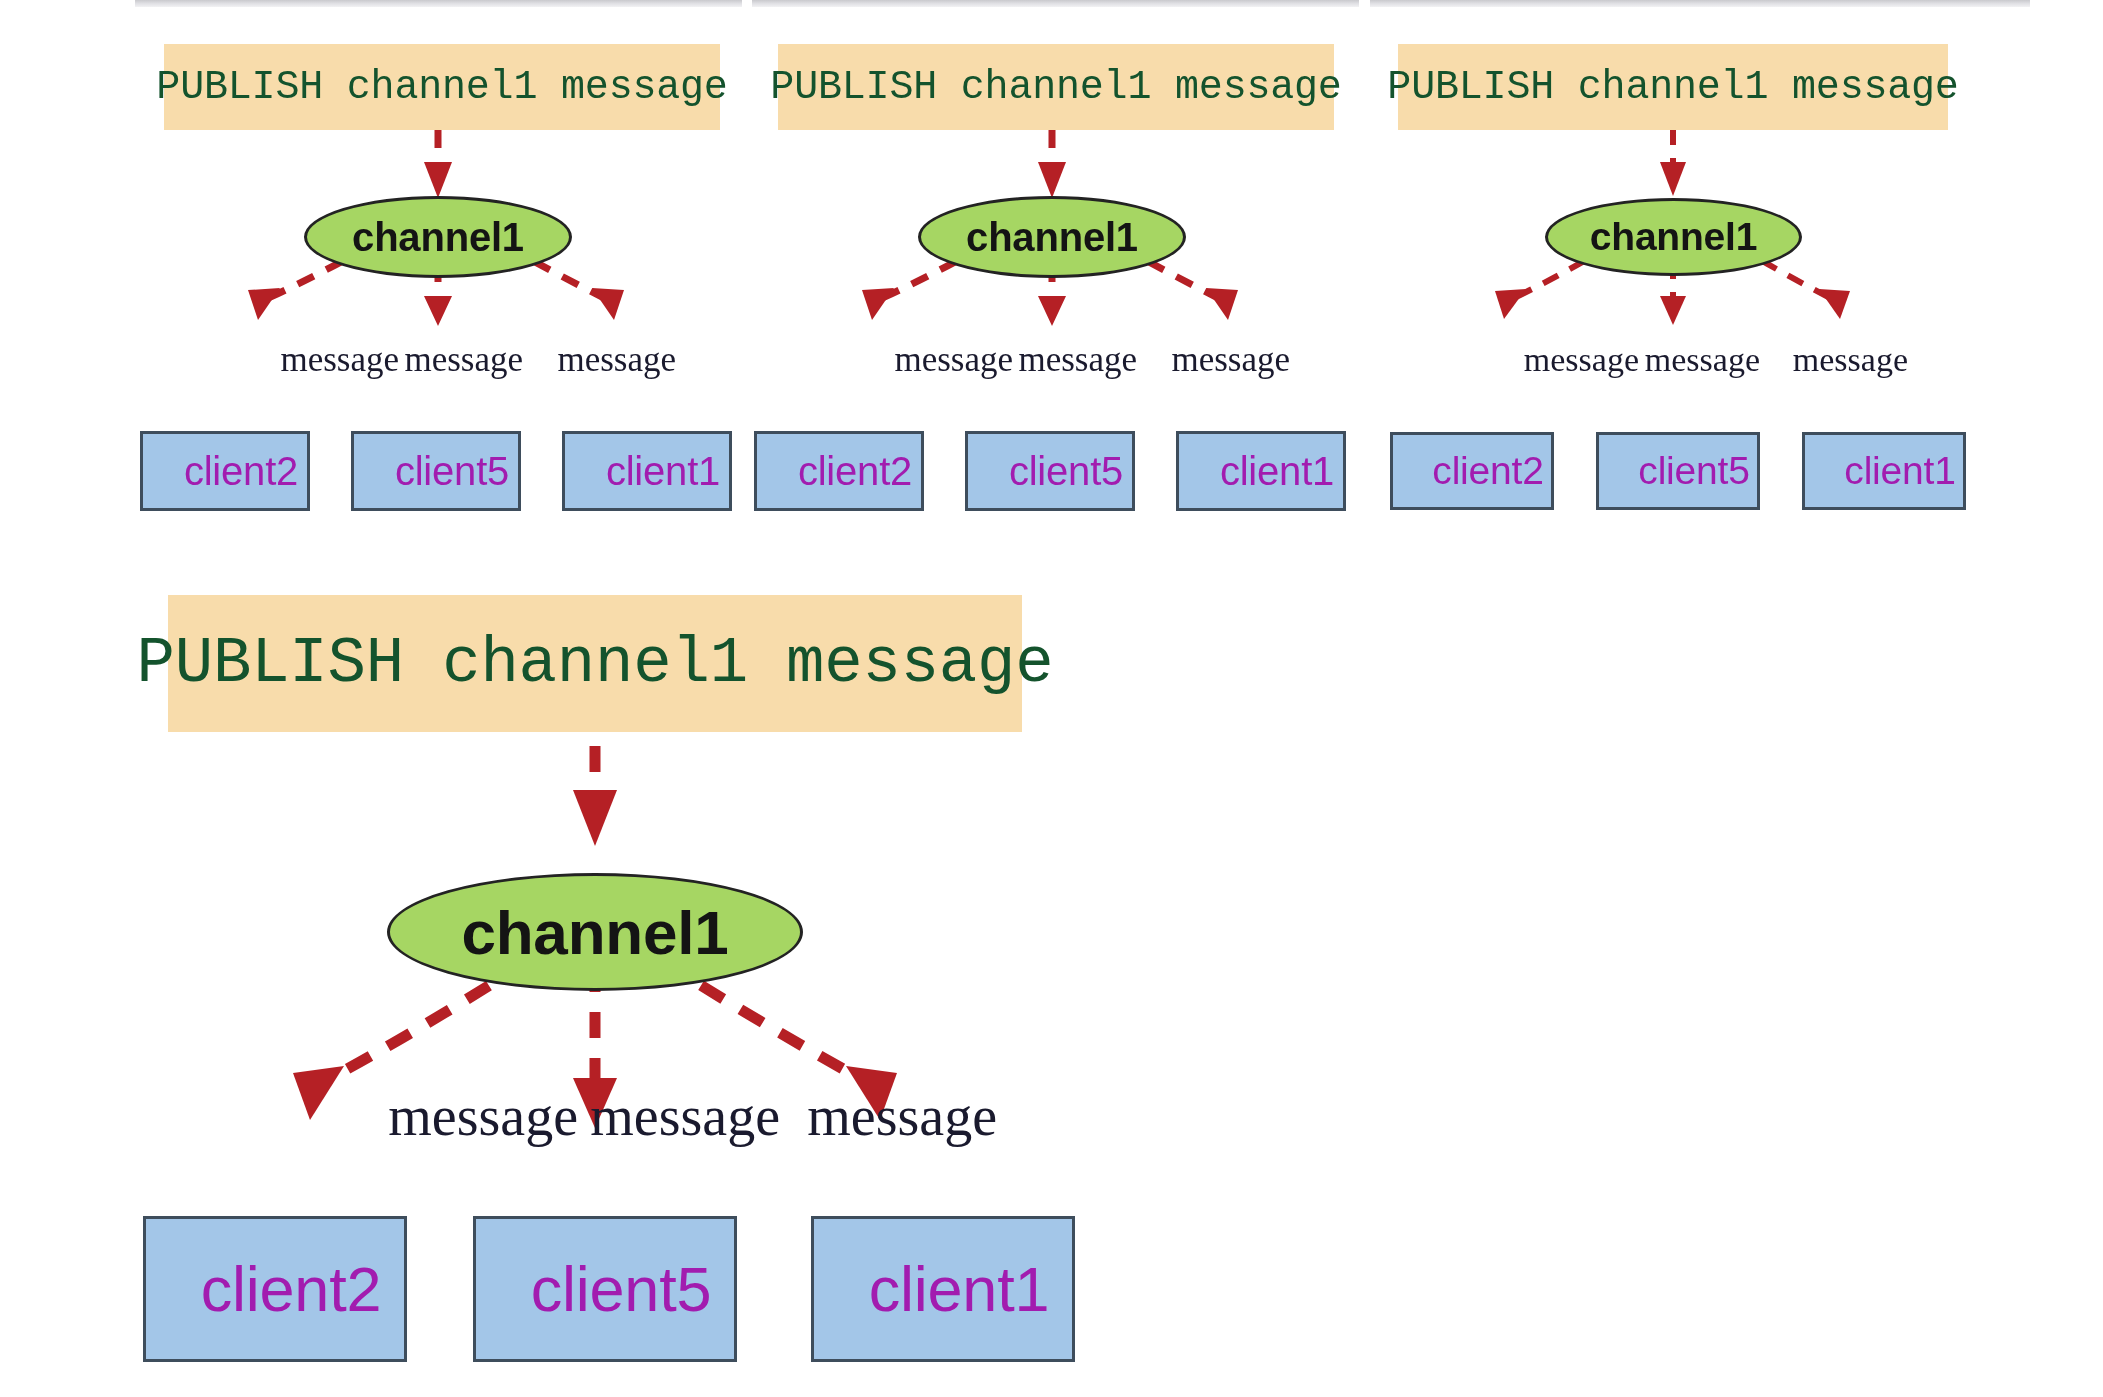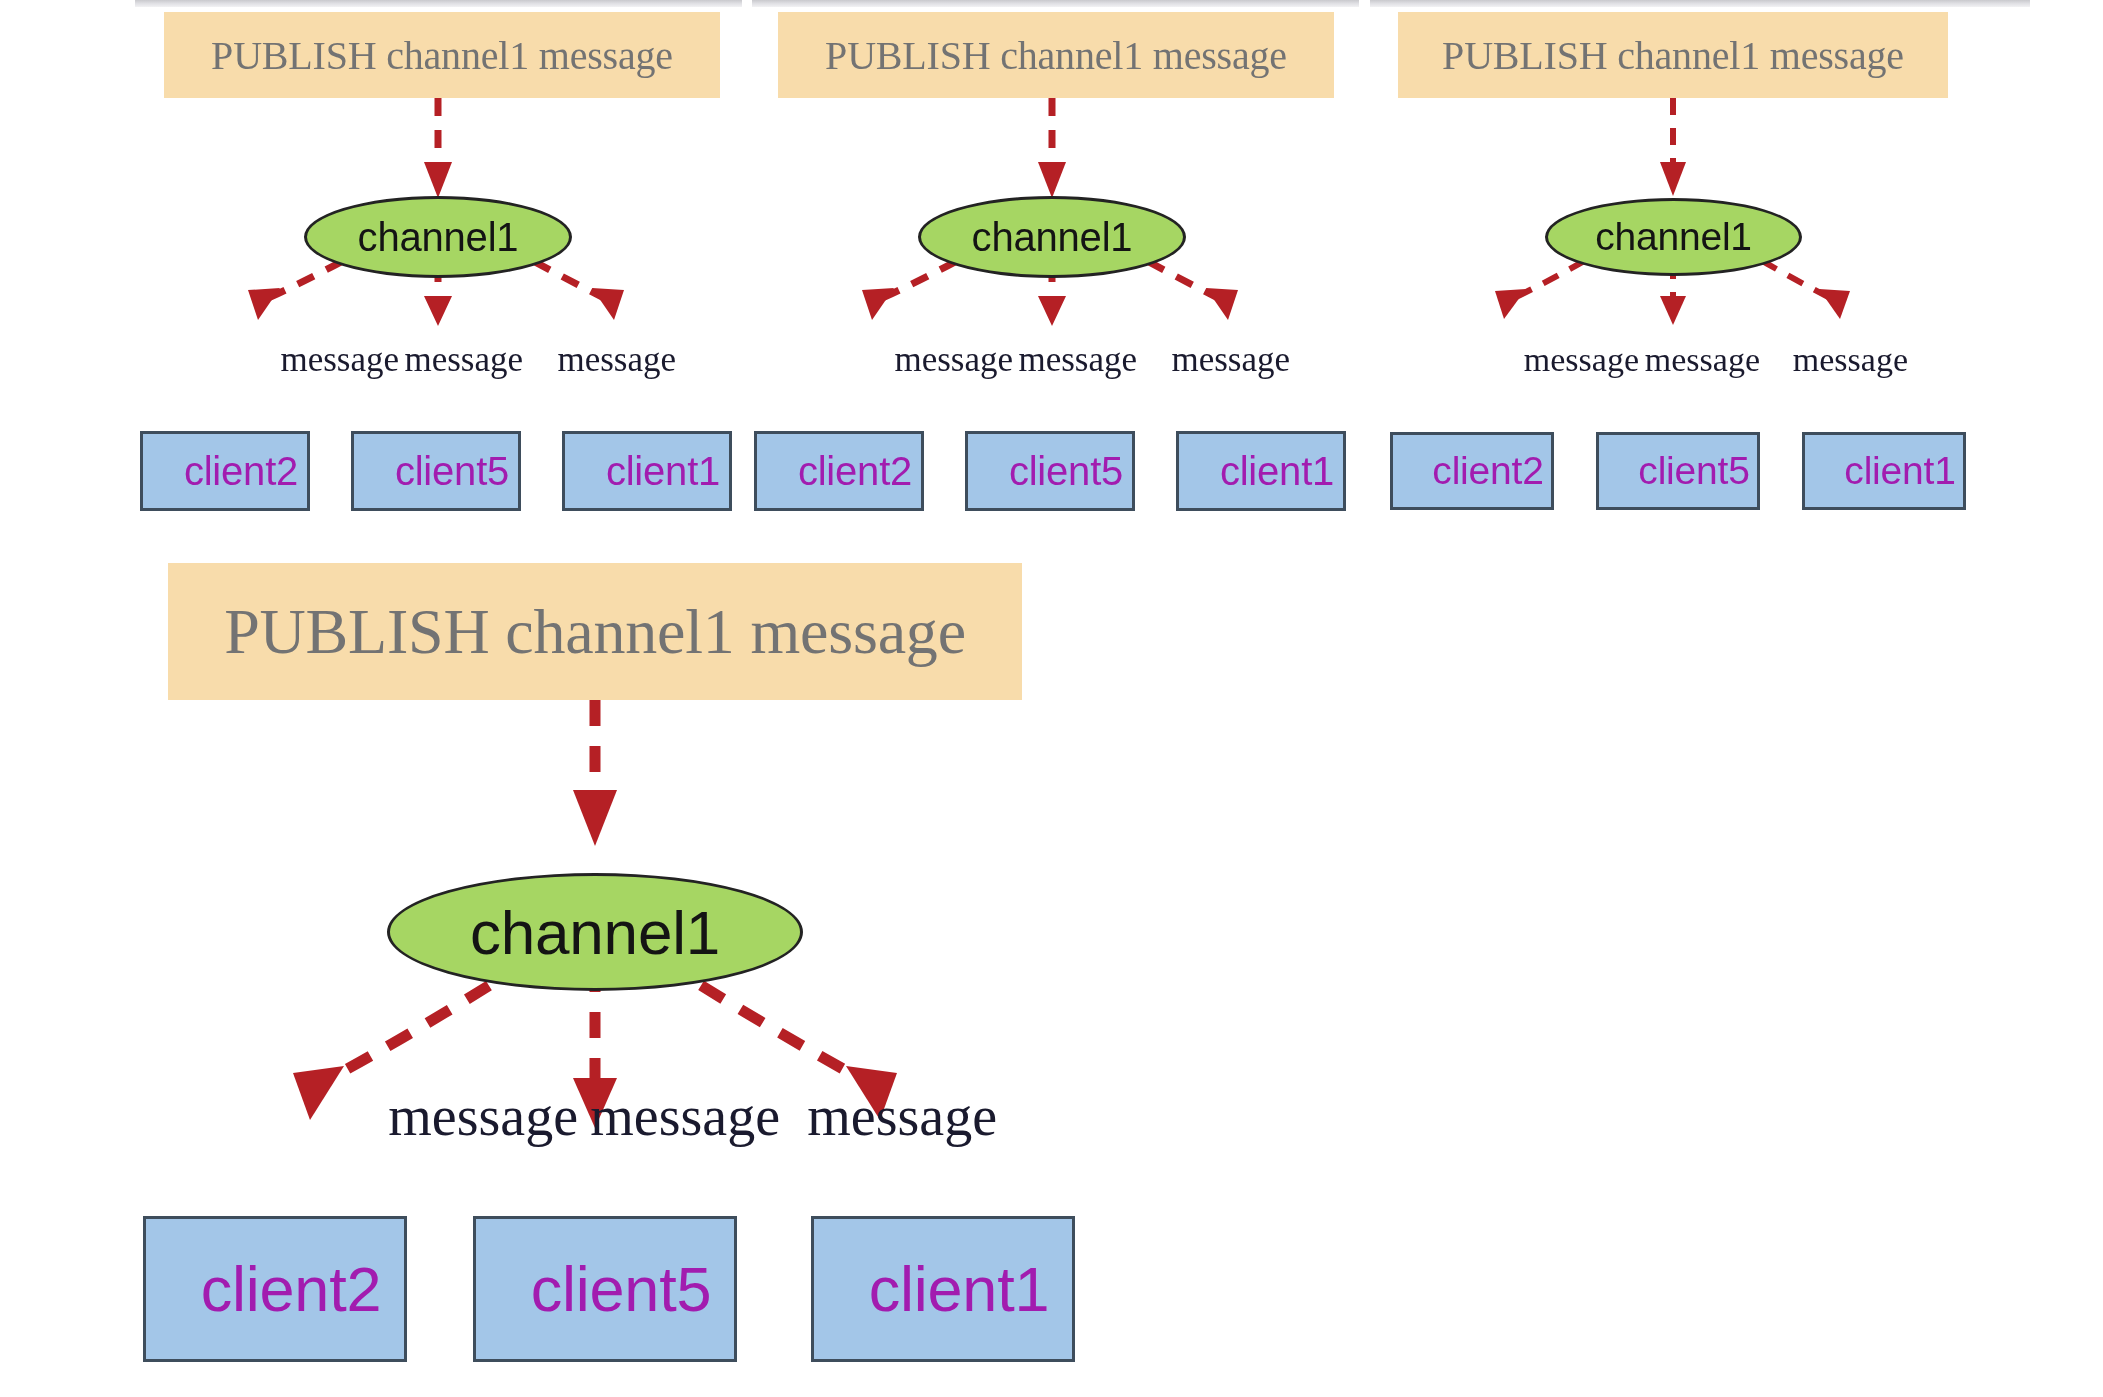--- a/index.html
+++ b/index.html
@@ -29,40 +29,42 @@
     background: linear-gradient(to bottom, #c9c9cd 0%, #dedee2 45%, #f2f2f4 100%);
   }
 
   
   .banner {
     position: absolute;
     background: #f8dcab;
     display: flex;
     align-items: center;
     justify-content: center;
-    color: #737373;
-    font-family: Liberation Serif, serif;
+    color: #14532d;
+    font-family: Liberation Mono, monospace;
     font-weight: 400;
     white-space: nowrap;
     letter-spacing: -0.2px;
+    margin-top: 32px;
   }
 
   
   .ellipse {
     position: absolute;
     background: #a6d663;
     border: 3px solid #232323;
     border-radius: 50%;
     box-sizing: border-box;
     display: flex;
     align-items: center;
     justify-content: center;
     color: #141414;
     white-space: nowrap;
     letter-spacing: -0.2px;
+    font-weight: bold;
   }
 
   
   .client-box {
     position: absolute;
     background: #a3c6e8;
     border: 3px solid #3e4d5c;
     box-sizing: border-box;
     display: flex;
     align-items: center;

